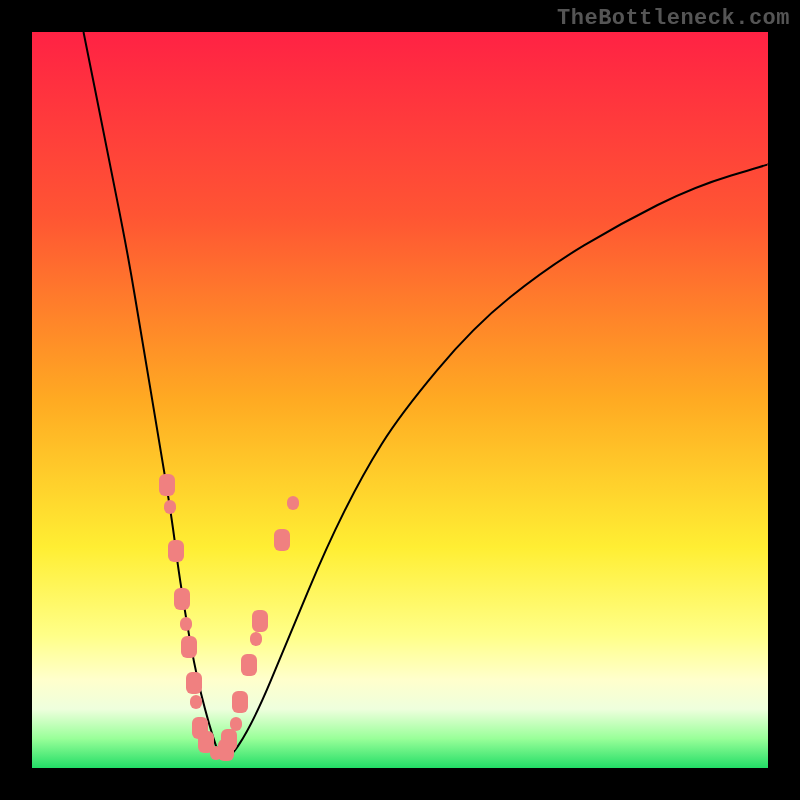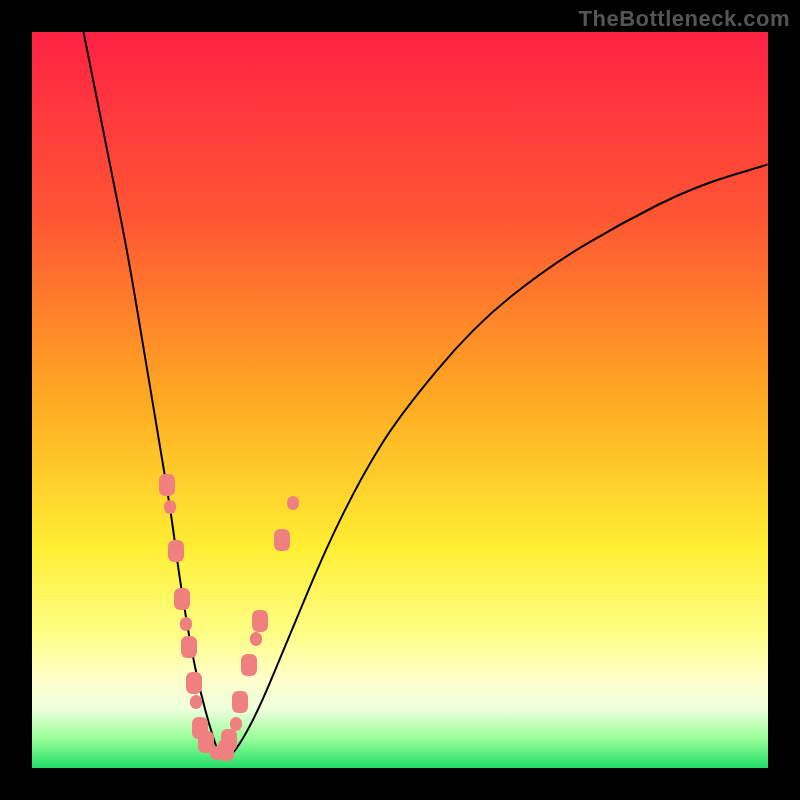--- a/index.html
+++ b/index.html
@@ -39,21 +39,21 @@
         #99ff99 96%,
         #22dd66 100%);
     }
     .watermark {
       position: absolute;
       top: 6px;
       right: 10px;
       font-size: 22px;
       font-weight: bold;
       color: #555;
-      font-family: Liberation Sans, sans-serif;
+      font-family: Liberation Mono, monospace;
       letter-spacing: 0.5px;
     }
     svg.curve {
       position: absolute;
       top: 0;
       left: 0;
       width: 736px;
       height: 736px;
     }
     .curve path {

